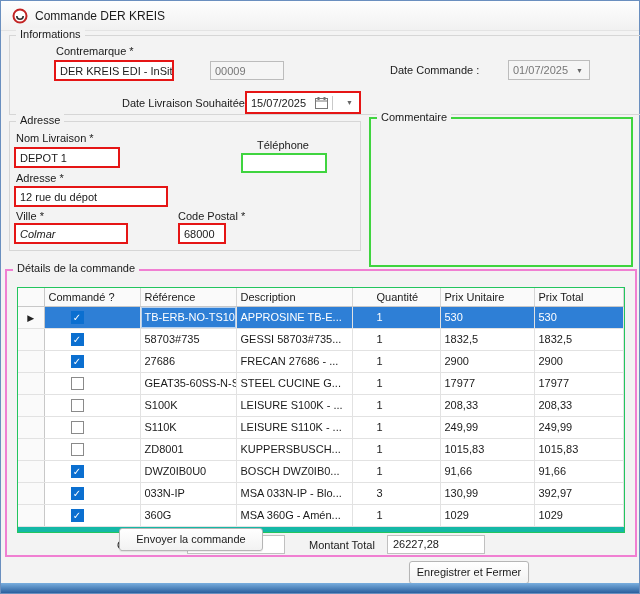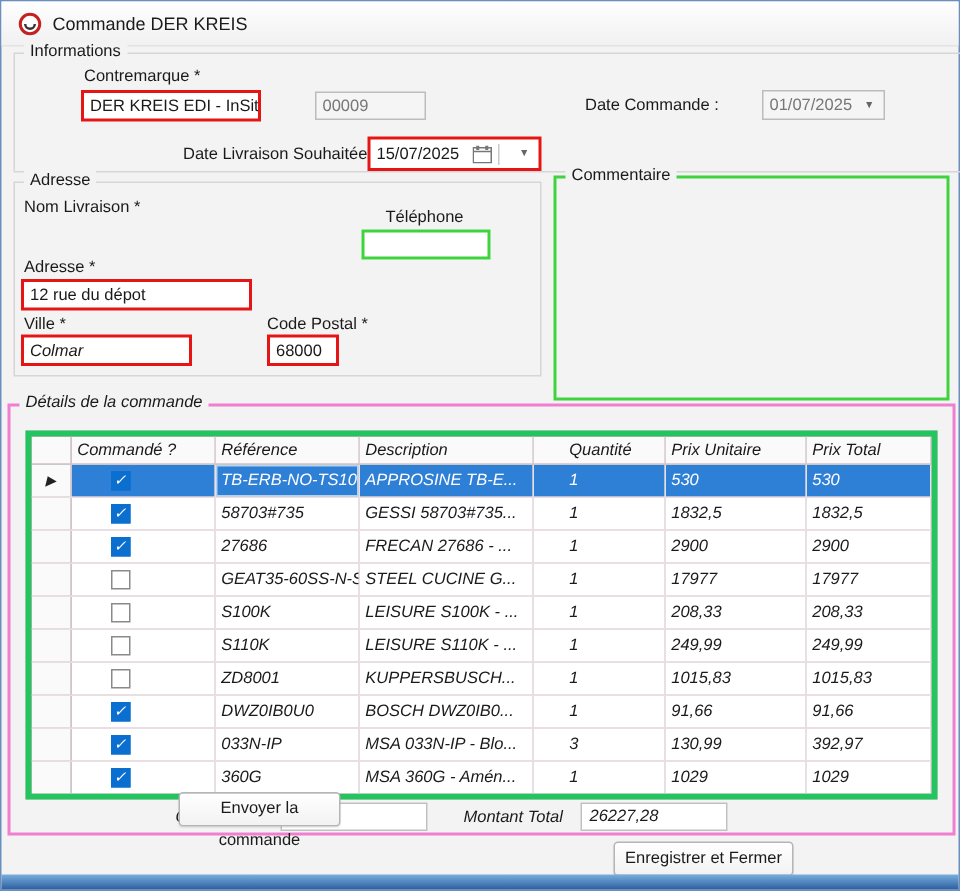--- a/index.html
+++ b/index.html
@@ -12,36 +12,36 @@
   .titlebar { position:absolute; left:0; top:0; right:0; height:30px;
     background:linear-gradient(#fefefe,#f1f1f1); border-bottom:1px solid #e3e3e3;
     display:flex; align-items:center; padding-left:11px; }
   .titlebar .app-icon { width:16px; height:16px; margin-right:7px; display:inline-block; }
   .titlebar .title { font-size:12px; color:#1b1b1b; }
 
   
   .group { position:absolute; border:1px solid #d6d6d6; background:transparent; }
   .group-label { position:absolute; top:-8px; left:6px; background:#f3f3f3; padding:0 4px; color:#1a1a1a; }
   .group-green { border:2px solid var(--optional-outline,#3fd43f); }
-  .group-pink { border:2px solid var(--details-outline,#f07fd2);font-style:italic; }
+  .group-pink { border:2px solid var(--details-outline,#f07fd2); }
 
   .lbl { position:absolute; color:#1a1a1a; white-space:nowrap; }
 
   .field { position:absolute; background:#fff; border:1px solid #9a9a9a; padding:2px 4px;
     white-space:nowrap; overflow:hidden; display:flex; align-items:center; }
   .field.req { border:2px solid var(--required-outline,#e51515); }
   .field.opt { border:2px solid var(--optional-outline,#3fd43f); }
   .field.disabled { background:#f5f5f5; border:1px solid #bcbcbc; color:#777;margin-left:28px; }
 
   .combo-arrow { margin-left:auto; font-size:7px; color:#666; padding:0 2px; }
   .date-ctrl .sep { width:1px; height:14px; background:#c9c9c9; margin:0 3px 0 4px; }
   .cal-icon { margin-left:auto; display:inline-flex; }
 
   
-  .grid-wrap { position:absolute; background:#f9a8d4; border:4px solid #22c55e; overflow:hidden; }
+  .grid-wrap { position:absolute; background:#14b8a6; border:1px solid #22c55e; overflow:hidden; }
   table.grid { border-collapse:collapse; table-layout:fixed; width:100%; }
   table.grid th { height:18px; background:#fafafa; border-right:1px solid #d5d5d5; border-bottom:1px solid #c8c8c8;
     font-weight:normal; text-align:left; padding:0 4px; overflow:hidden; white-space:nowrap; }
   table.grid td { height:22px; border-right:1px solid #e2e2e2; border-bottom:1px solid #e2e2e2;
     padding:0 4px; overflow:hidden; white-space:nowrap; background:#fff; }
   table.grid .c-sel { width:26px; background:#fafafa; border-right:1px solid #c8c8c8; text-align:center; padding:0; }
   table.grid .c-chk { width:96px; text-align:left; }
   table.grid .c-ref { width:96px; }
   table.grid .c-desc { width:116px; }
   table.grid .c-qty { width:88px;padding-left:24px; }
@@ -110,20 +110,23 @@
       </span>
       <span class="sep"></span>
       <span class="combo-arrow">▼</span>
     </div>
   </div>
 
   <div class="group" style="left:8px; top:120px; width:352px; height:130px;">
     <span class="group-label">Adresse</span>
 
     <span class="lbl" style="left:6px; top:10px;">Nom Livraison *</span>
+    <div class="field req" style="left:4px; top:25px; width:106px; height:21px;">
+      <span>DEPOT 1</span>
+    </div>
 
     <span class="lbl" style="left:233px; top:17px;margin-left:14px;">Téléphone</span>
     <div class="field opt" style="left:231px; top:31px; width:86px; height:20px;">
       <span></span>
     </div>
 
     <span class="lbl" style="left:6px; top:50px;">Adresse *</span>
     <div class="field req" style="left:4px; top:64px; width:154px; height:21px;">
       <span>12 rue du dépot</span>
     </div>
@@ -257,18 +260,18 @@
     <span class="lbl" style="left:110px; top:268px;">Quantité Total</span>
     <div class="total-field" style="left:180px; top:264px; width:98px; height:19px;">
       <span>12</span>
     </div>
     <span class="lbl" style="left:302px; top:268px;">Montant Total</span>
     <div class="total-field" style="left:380px; top:264px; width:98px; height:19px;">
       <span>26227,28</span>
     </div>
   </div>
 
-  <div class="btn" style="left:118px; top:527px; width:108px;">Envoyer la commande</div>
+  <div class="btn" style="left:118px; top:527px; width:144px;">Envoyer la commande</div>
   <div class="btn" style="left:408px; top:560px; width:120px;">Enregistrer et Fermer</div>
 
   <div class="footer"></div>
 
 </div>
 
 </body></html>

